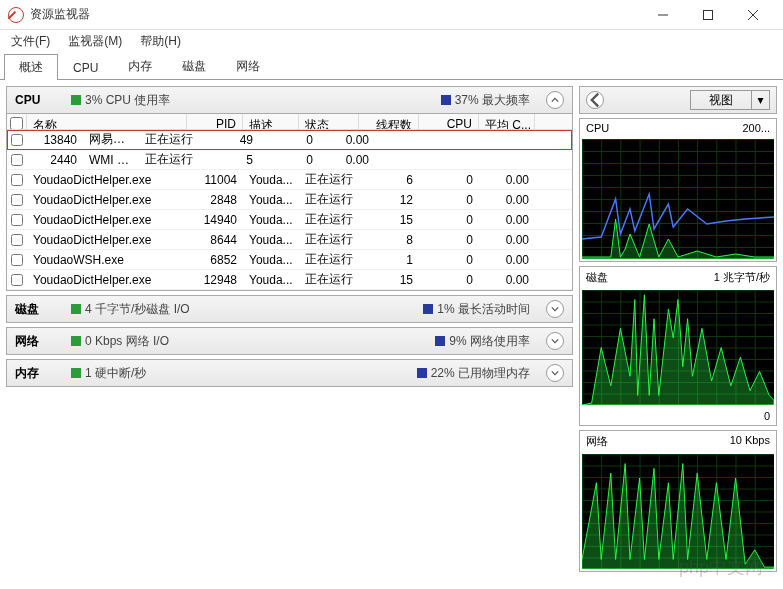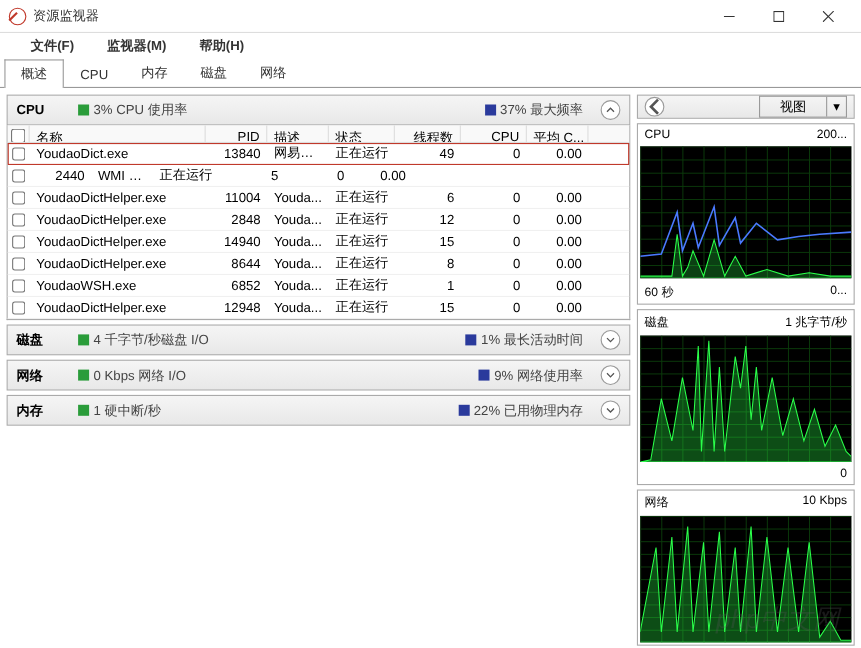--- a/index.html
+++ b/index.html
@@ -6,21 +6,21 @@
     body { background: #fff; font-size: 12px; width: 783px; height: 589px; overflow: hidden; }
     
     .titlebar { height: 30px; display: flex; align-items: center; padding: 0 8px; border-bottom: 1px solid #ddd; }
     .titlebar .app-icon { width: 16px; height: 16px; border: 1.5px solid #c0392b; border-radius: 50%; margin-right: 6px; position: relative; }
     .titlebar .app-icon::after { content: ""; position: absolute; width: 1.5px; height: 10px; background: #c0392b; left: 2px; top: 2px; transform: rotate(45deg); }
     .titlebar .title { flex: 1; color: #333; }
     .win-controls { display: flex; gap: 0; }
     .win-btn { width: 45px; height: 30px; display: flex; align-items: center; justify-content: center; color: #333; }
     .win-btn svg { width: 10px; height: 10px; stroke: #333; stroke-width: 1; fill: none; }
     
-    .menubar { height: 22px; display: flex; align-items: center; padding: 0 20px; gap: 14px; font-weight: bold; }
+    .menubar { height: 22px; display: flex; align-items: center; padding: 0 3px; gap: 2px; }
     .menubar .menu-item { padding: 2px 8px; color: #333; }
     
     .tabbar { height: 28px; display: flex; align-items: flex-end; border-bottom: 1px solid #999; padding: 0 4px; }
     .tabbar .tab { padding: 4px 14px; color: #333; border: 1px solid transparent; border-bottom: none; }
     .tabbar .tab.active { border-color: #999; background: #fff; position: relative; top: 1px; }
     
     .content { display: flex; padding: 6px; gap: 6px; height: calc(100% - 80px); }
     .left-panel { flex: 1; display: flex; flex-direction: column; gap: 4px; }
     .right-panel { width: 198px; display: flex; flex-direction: column; gap: 4px; }
     
@@ -68,21 +68,21 @@
     .graph-label { display: flex; justify-content: space-between; padding: 3px 6px; font-size: 11px; }
     .graph { height: 120px; background: #000; position: relative; overflow: hidden; margin: 2px; }
     .graph.small { height: 115px; }
     .grid-lines { position: absolute; inset: 0; background-image: 
       linear-gradient(#0a3a0a 1px, transparent 1px),
       linear-gradient(90deg, #0a3a0a 1px, transparent 1px);
       background-size: 10% 10%; }
     .graph svg { position: absolute; inset: 0; width: 100%; height: 100%; }
     .graph-footer { display: flex; justify-content: space-between; padding: 3px 6px; font-size: 11px; }
     
-    .watermark { position: absolute; bottom: 10px; right: 20px; opacity: 0.3; font-size: 24px; font-style: italic; color: #555; pointer-events: none; }
+    .watermark { position: absolute; bottom: 10px; right: 20px; opacity: 0.3; font-size: 18px; color: #555; pointer-events: none; }
   </style>
 </head>
 <body>
 
 <div class="titlebar">
   <div class="app-icon"></div>
   <div class="title">资源监视器</div>
   <div class="win-controls">
     <div class="win-btn">
         <svg viewBox="0 0 10 10">
@@ -147,21 +147,20 @@
           <div class="col col-status">状态</div>
           <div class="col col-threads">线程数</div>
           <div class="col col-cpu">CPU</div>
           <div class="col col-avg">平均 C...</div>
         </div>
         <div class="table-body" id="table-body">
             <div class="row selected">
     <div class="cell cb">
                 <input type="checkbox" style="">
               </div>
-    <div class="cell c-name">YoudaoDict.exe</div>
     <div class="cell c-pid">13840</div>
     <div class="cell c-desc">网易有...</div>
     <div class="cell c-status">正在运行</div>
     <div class="cell c-threads">49</div>
     <div class="cell c-cpu">0</div>
     <div class="cell c-avg">0.00</div>
             </div>
             <div class="row">
     <div class="cell cb">
                 <input type="checkbox" style="">
@@ -322,24 +321,20 @@
           <span>CPU</span>
           <span>200...</span>
         </div>
       <div class="graph">
         <div class="grid-lines"></div>
         <svg viewBox="0 0 200 120" preserveAspectRatio="none">
           <polyline points="0,100 20,98 35,60 40,95 50,70 55,92 70,55 75,90 90,65 95,88 110,70 130,85 150,82 170,80 200,78" stroke="#4a7aff" fill="none" stroke-width="1.5"></polyline>
           <polyline points="0,118 20,118 30,118 35,80 40,118 45,110 50,95 60,118 70,85 80,118 90,100 100,118 120,112 140,118 160,115 180,118 200,118 200,120 0,120" stroke="#2aff4a" fill="rgba(42,255,74,0.25)" stroke-width="1"></polyline>
         </svg>
       </div>
-      <div class="graph-footer">
-          <span>60 秒</span>
-          <span>0...</span>
-        </div>
     </div>
 
     <div class="graph-box">
       <div class="graph-label">
           <span>磁盘</span>
           <span>1 兆字节/秒</span>
         </div>
       <div class="graph small">
         <div class="grid-lines"></div>
         <svg viewBox="0 0 200 120" preserveAspectRatio="none">

